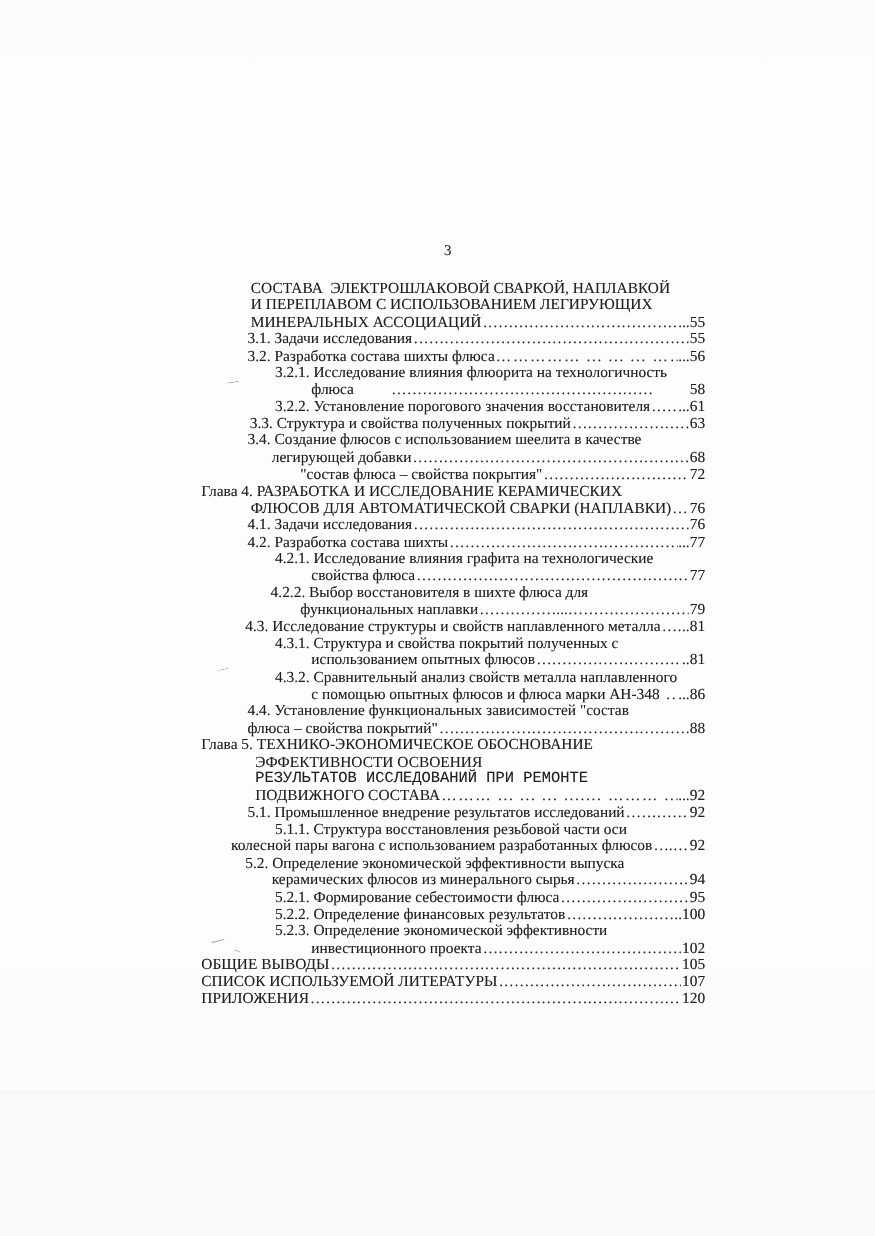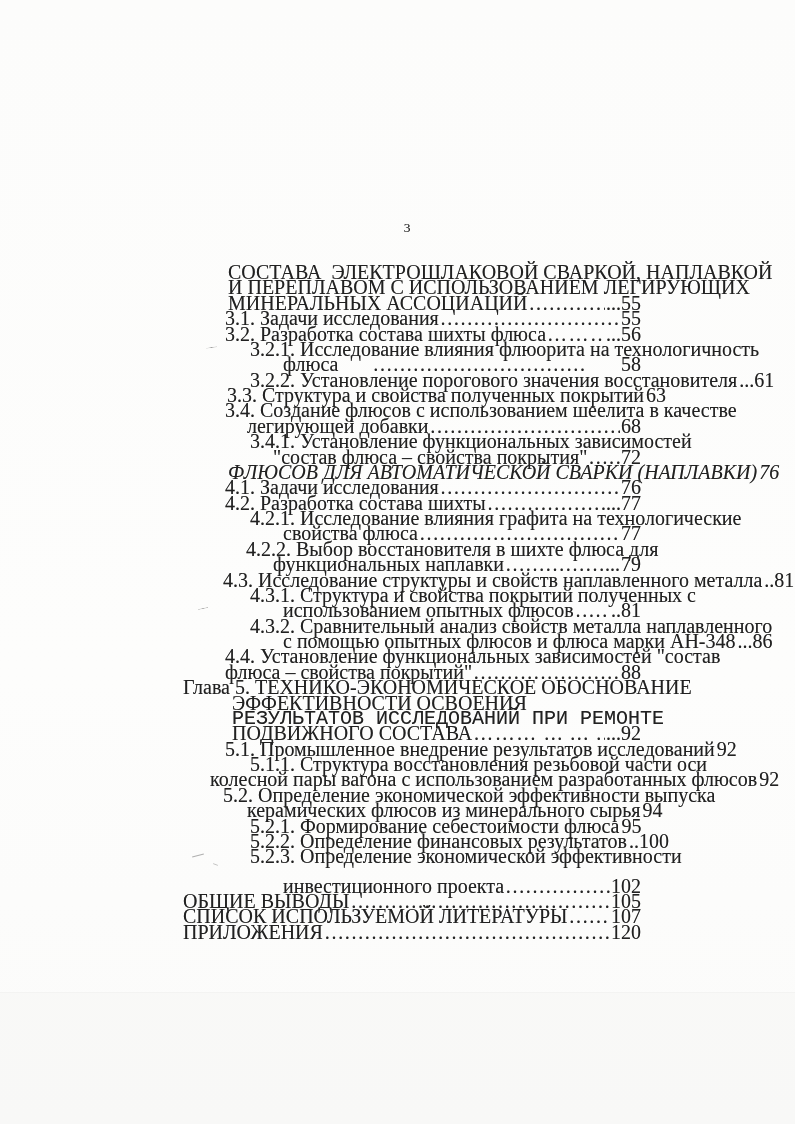--- a/index.html
+++ b/index.html
@@ -16,22 +16,22 @@
   .scan-edge{
     position:absolute;left:0;top:992px;width:795px;height:132px;
     background:#f7f7f5;border-top:1px solid #eeeeec;opacity:.55;
   }
   .pagenum{
     position:absolute;left:372px;top:220px;width:70px;
     text-align:center;font-size:13.5px;color:#2a2a2a;
     text-shadow:0 0 .4px rgba(40,40,40,.45);
   }
   .toc{
-    position:absolute;left:183px;top:265px;width:458px;
-    font-size:20px;color:#212121;
+    position:absolute;left:183px;top:255px;width:458px;
+    font-size:14px;color:#212121;
     text-shadow:0 0 .4px rgba(40,40,40,.4);
   }
   .line{
     display:flex;align-items:baseline;height:15.38px;line-height:15.38px;
   }
   .t{white-space:pre;flex-shrink:0;}
   .leader{
     flex:1;min-width:0;overflow:hidden;white-space:pre;
     color:#262626;margin:0 1px;
   }
@@ -90,29 +90,29 @@
         <span class="pg">63</span>
       </div>
       <div class="line" style="padding-left: 42px;">
         <span class="t">3.4. Создание флюсов с использованием шеелита в качестве</span>
       </div>
       <div class="line" style="padding-left: 64px;">
         <span class="t">легирующей добавки</span>
         <span class="leader">………………………………………………………………………………………………………………………………………………………………………………………………………………………………………………………………………………………………………………………………………………………………………………………………………………………………………………</span>
         <span class="pg">68</span>
       </div>
-      <div class="line" style="padding-left: 67px;">
-        <span class="t">3.4.1. Установление функциональных зависимостей</span>
-      </div>
       <div class="line" style="padding-left: 90px;">
         <span class="t">"состав флюса – свойства покрытия"</span>
         <span class="leader">………………………………………………………………………………………………………………………………………………………………………………………………………………………………………………………………………………………………………………………………………………………………………………………………………………………………………………</span>
         <span class="pg">72</span>
       </div>
-      <div class="line" style="padding-left: 45px; font-style: italic;">
+      <div class="line" style="padding-left: 0px;">
+        <span class="t">Глава 4. РАЗРАБОТКА И ИССЛЕДОВАНИЕ КЕРАМИЧЕСКИХ</span>
+      </div>
+      <div class="line" style="padding-left: 45px;">
         <span class="t">ФЛЮСОВ ДЛЯ АВТОМАТИЧЕСКОЙ СВАРКИ (НАПЛАВКИ)</span>
         <span class="leader">…………………………………………………………………………………………………………………………………………………………………………………………………………………………………………………………………………………………………………………………………………………………………………………………………………………………………………</span>
         <span class="pg">76</span>
       </div>
       <div class="line" style="padding-left: 42px;">
         <span class="t">4.1. Задачи исследования</span>
         <span class="leader">………………………………………………………………………………………………………………………………………………………………………………………………………………………………………………………………………………………………………………………………………………………………………………………………………………………………………………</span>
         <span class="pg">76</span>
       </div>
       <div class="line" style="padding-left: 42px;">
@@ -206,21 +206,21 @@
         <span class="pg">95</span>
       </div>
       <div class="line" style="padding-left: 67px;">
         <span class="t">5.2.2. Определение финансовых результатов</span>
         <span class="leader">………………………………………………………………………………………………………………………………………………………………………………………………………………………………………………………………………………………………………………………………………………………………………………………………………………………………………………</span>
         <span class="pg">..100</span>
       </div>
       <div class="line" style="padding-left: 67px;">
         <span class="t">5.2.3. Определение экономической эффективности</span>
       </div>
-      <div class="line" style="padding-left: 100px; margin-top: 14px;">
+      <div class="line" style="padding-left: 100px;">
         <span class="t">инвестиционного проекта</span>
         <span class="leader">………………………………………………………………………………………………………………………………………………………………………………………………………………………………………………………………………………………………………………………………………………………………………………………………………………………………………………</span>
         <span class="pg">102</span>
       </div>
       <div class="line" style="padding-left: 0px;">
         <span class="t">ОБЩИЕ ВЫВОДЫ</span>
         <span class="leader">………………………………………………………………………………………………………………………………………………………………………………………………………………………………………………………………………………………………………………………………………………………………………………………………………………………………………………</span>
         <span class="pg">105</span>
       </div>
       <div class="line" style="padding-left: 0px;">

